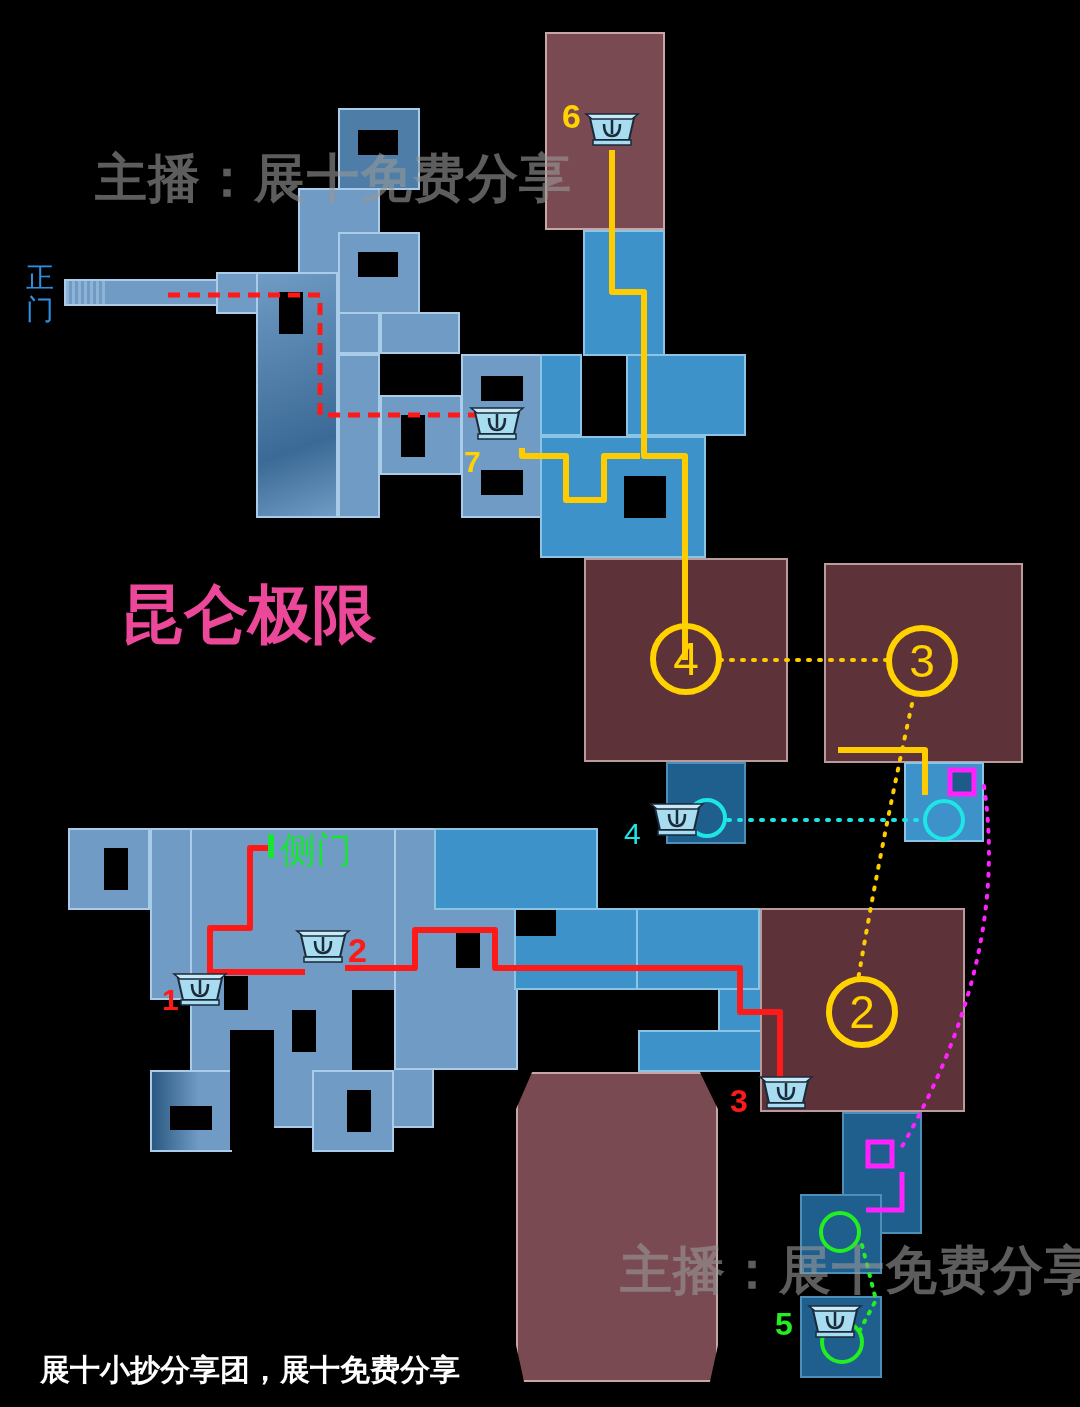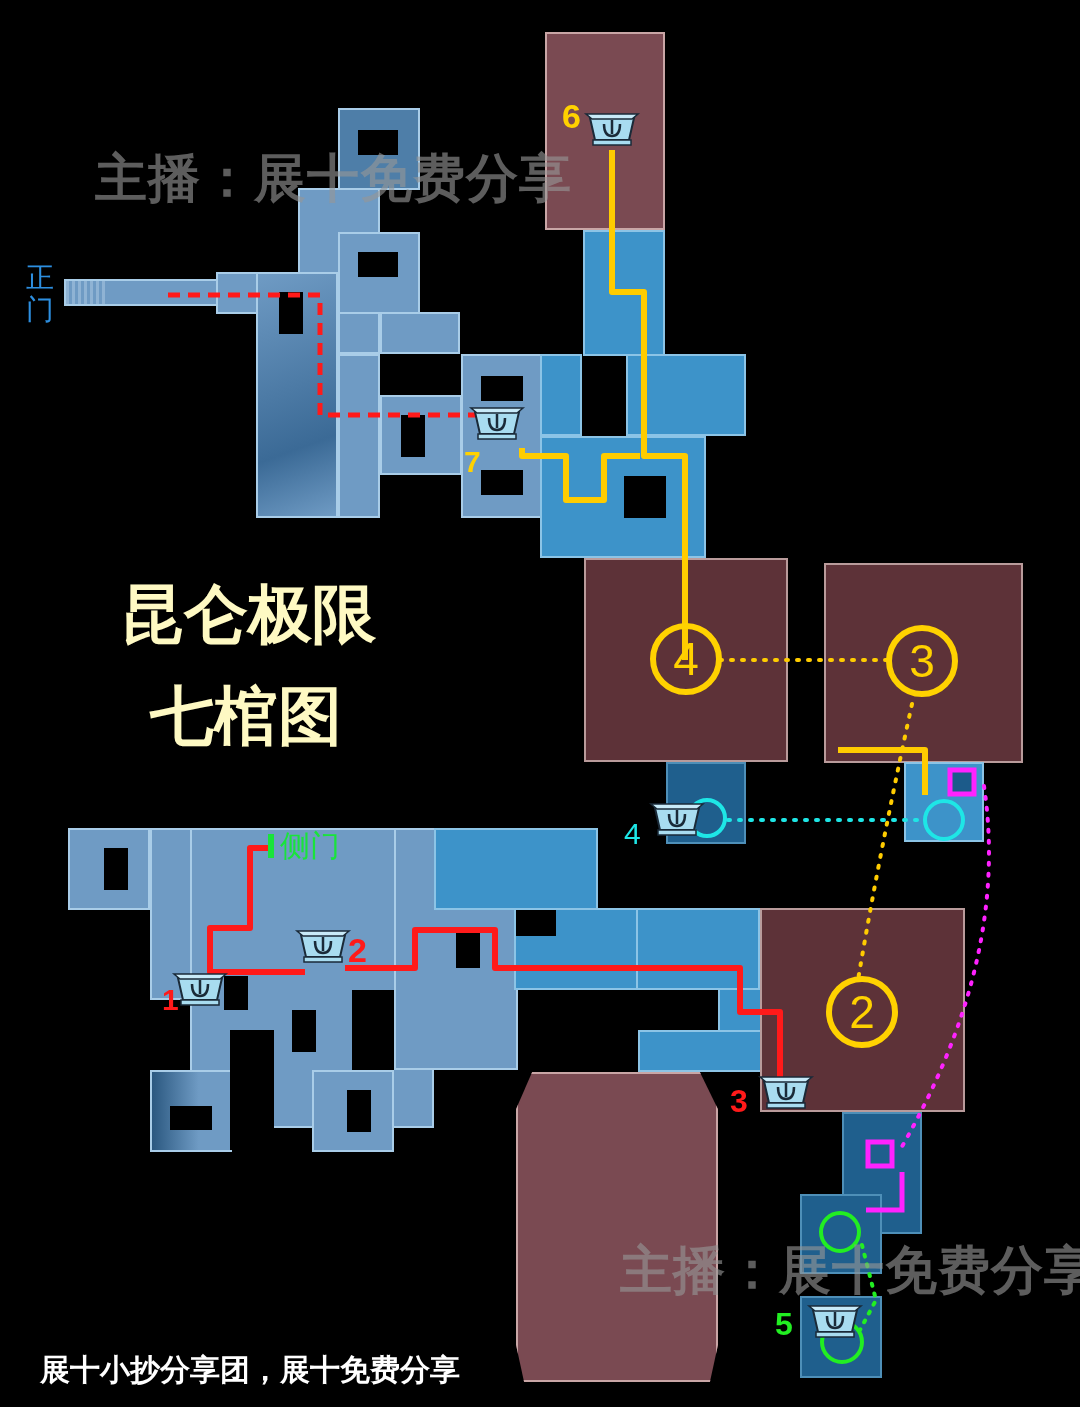--- a/index.html
+++ b/index.html
@@ -7,24 +7,24 @@
   #map { position:absolute; left:0; top:0; width:1080px; height:1407px; }
   .room { position:absolute; box-sizing:border-box; }
   .r-gray { background:#6f9bc4; border:2px solid #a9cde8; }
   .r-blue { background:#3d93c9; border:2px solid #8cc4e6; }
   .r-dark { background:#1f5f8d; border:2px solid #4e8fb8; }
   .r-red  { background:#5d3238; border:2px solid #b99b9b; }
   .r-pink { background:#7a4a52; border:2px solid #c9a6a6; }
   .hole { position:absolute; background:#000; }
   .txt { position:absolute; white-space:nowrap; }
   .wm { color:rgba(150,150,150,0.62); font-weight:bold; font-size:52px; letter-spacing:1px; }
-  .title { color:#fef9c3; font-weight:bold; font-size:64px; line-height:1; }
+  .title { color:#ec4899; font-weight:bold; font-size:64px; line-height:1; }
   .footer { color:#fff; font-weight:bold; font-size:30px; }
   .zhengmen { color:#2d8fe0; font-size:28px; line-height:32px; width:30px; text-align:left; }
-  .cemen { color:#19e43a; font-size:30px; }
+  .cemen { color:#19e43a; font-size:36px; }
   svg text { font-family:"Liberation Sans", sans-serif; }
 </style>
 </head>
 <body>
 
 <div id="map">
 
   <div class="room r-gray" style="left:64px;top:279px;width:156px;height:27px;background:repeating-linear-gradient(90deg,#8fb3d4 0 3px,#6f9bc4 3px 6px) 0 0/40px 100% no-repeat,#6f9bc4;"></div>
   <div class="room r-gray" style="left:216px;top:272px;width:42px;height:42px;"></div>
   <div class="room r-gray" style="left:338px;top:108px;width:82px;height:82px;background:#4e7ea8;"></div>
@@ -151,19 +151,18 @@
     <text x="348" y="962" font-size="34" font-weight="bold" fill="#ff1a1a">2</text>
     <text x="730" y="1112" font-size="32" font-weight="bold" fill="#ff1a1a">3</text>
     <text x="624" y="844" font-size="30" fill="#1ee6e6">4</text>
     <text x="775" y="1335" font-size="32" font-weight="bold" fill="#22ee22">5</text>
   </svg>
 
   <div class="txt wm" style="left:95px;top:144px;">主播：展十免费分享</div>
   <div class="txt wm" style="left:620px;top:1236px;">主播：展十免费分享</div>
 
   <div class="txt title" style="left:120px;top:582px;">昆仑极限</div>
-  <div class="txt title" style="left:150px;top:684px;">七棺图</div>
 
   <div class="txt zhengmen" style="left:26px;top:262px;white-space:normal;word-break:break-all;">正门</div>
   <div class="txt cemen" style="left:280px;top:826px;">侧门</div>
 
   <div class="txt footer" style="left:40px;top:1350px;">展十小抄分享团，展十免费分享</div>
 </div>
 
 </body></html>

